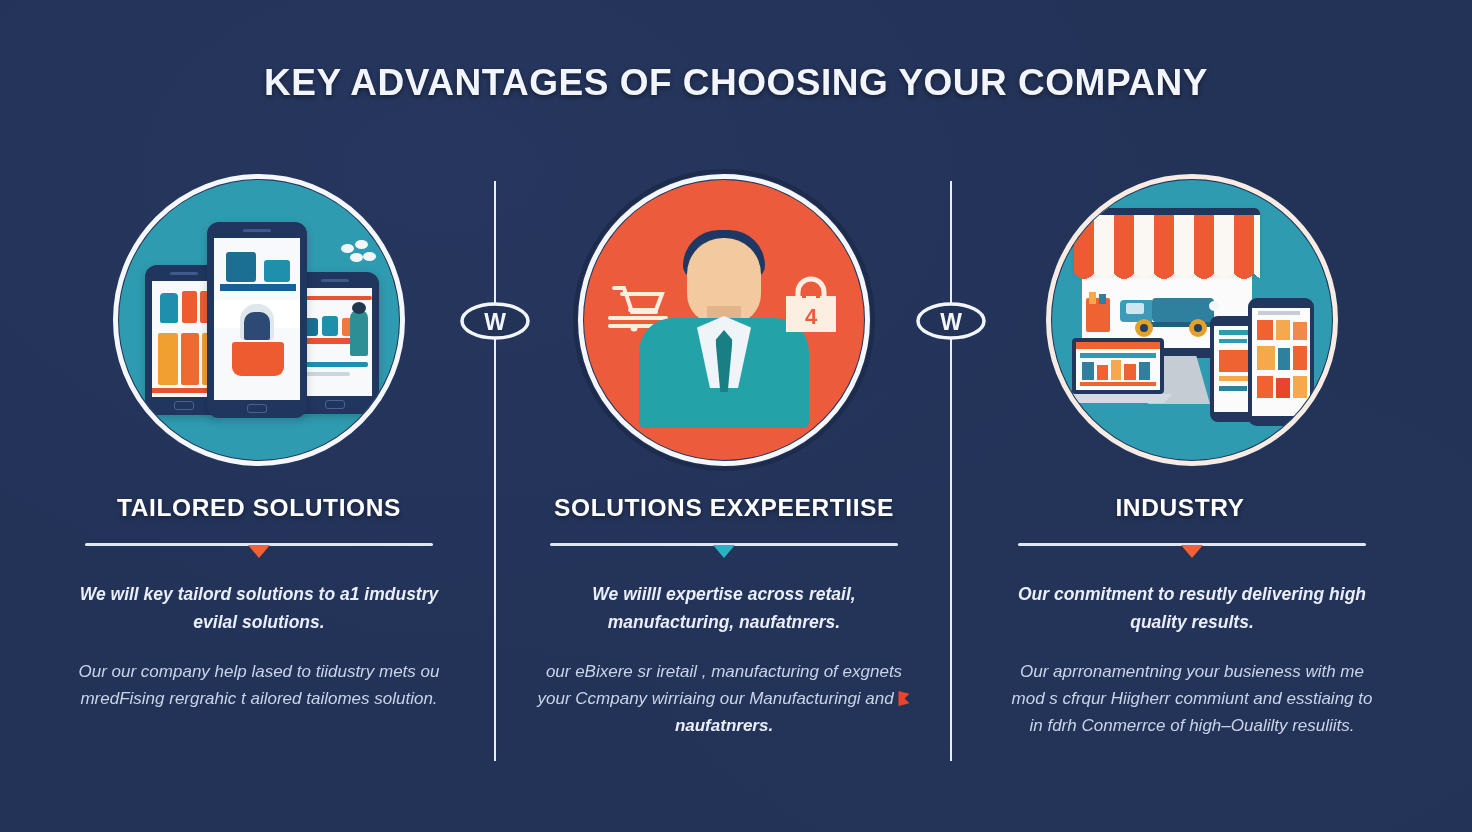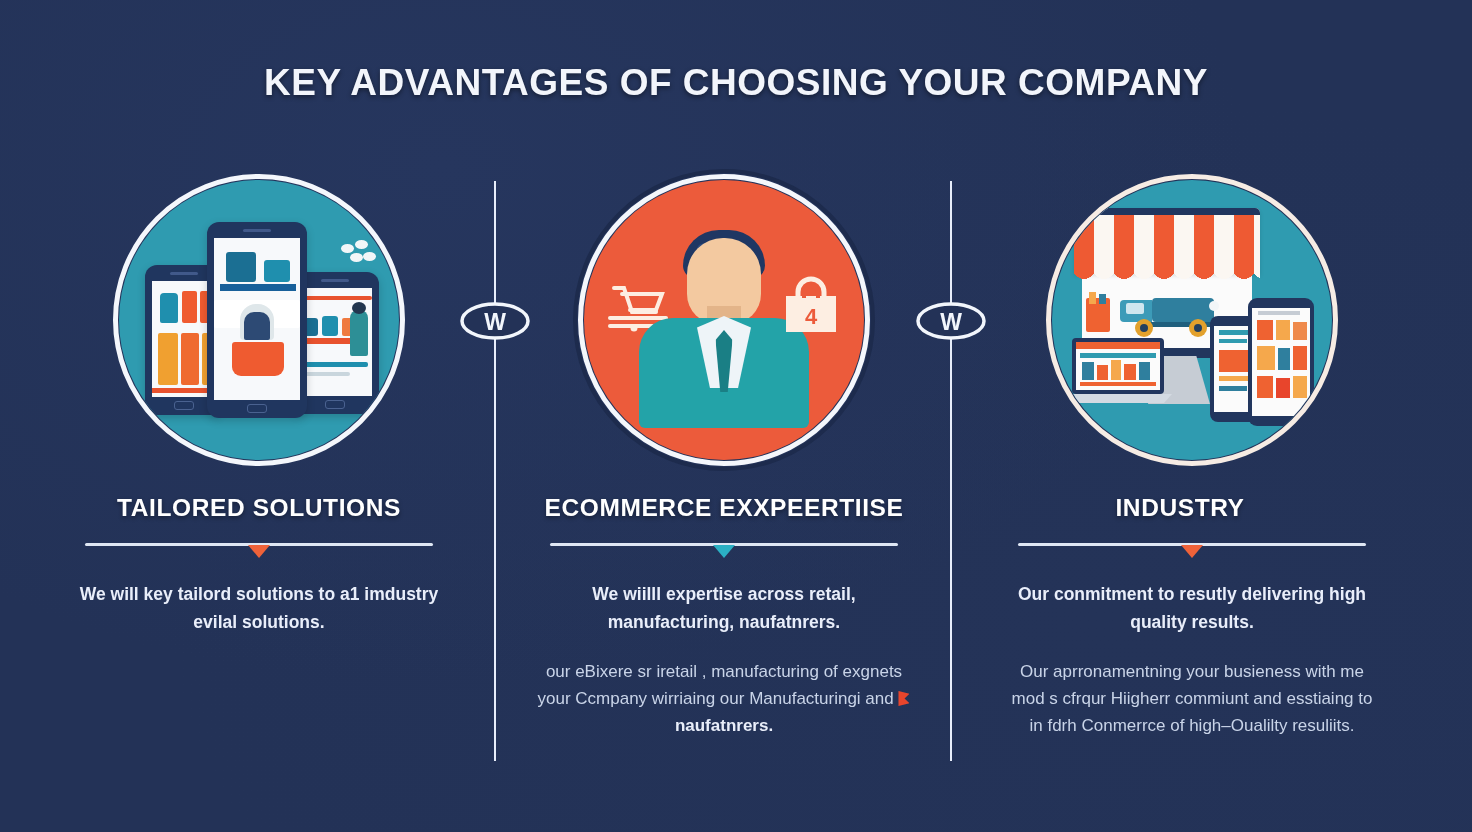--- a/index.html
+++ b/index.html
@@ -117,20 +117,21 @@
 
   
   .body-text {
     margin-top: 26px;
     text-align: center;
     color: #e9eefa;
     font-size: 17.5px;
     line-height: 28px;
     font-weight: bold;
     padding: 0 6px;
+    font-style: italic;
   }
   .body-text.secondary {
     margin-top: 22px;
     font-weight: normal;
     color: #c9d4e8;
     font-size: 17px;
     line-height: 27px;
   }
   .body-text p { margin: 0; }
   .inline-mark {
@@ -444,20 +445,23 @@
 
     <div class="rule-wrap">
       <div class="rule"></div>
       <div class="marker"></div>
     </div>
 
     <div class="body-text">
       <p>We will key tailord solutions to a1 imdustry evilal solutions.</p>
     </div>
 
+    <div class="body-text secondary">
+      <p>Our our company help lased to tiidustry mets ou mredFising rergrahic t ailored tailomes solution.</p>
+    </div>
   </div>
 
   <div class="col col-2">
 
     <div class="circle-wrap">
       <div class="circle orange-bg">
 
         <div class="mini-icon cart">
           <svg viewBox="0 0 62 60" width="62" height="60">
             <g fill="none" stroke="#fdeee2" stroke-width="4" stroke-linecap="round">
@@ -484,21 +488,21 @@
             <path d="M18 22 v-6 a13 13 0 0 1 26 0 v6" fill="none" stroke="#fdeee2" stroke-width="5"></path>
             <path d="M24 22 v-5 a7 7 0 0 1 14 0 v5" fill="none" stroke="#ec5b3b" stroke-width="4"></path>
             <text x="31" y="48" font-family="Liberation Sans, sans-serif" font-size="22" font-weight="bold" fill="#ec5b3b" text-anchor="middle">4</text>
           </svg>
         </div>
       </div>
       <div class="ring"></div>
       <div class="ring dark-out"></div>
     </div>
 
-    <div class="heading">ECOMMERCE EXXPEERTIISE</div>
+    <div class="heading">SOLUTIONS EXXPEERTIISE</div>
 
     <div class="rule-wrap">
       <div class="rule"></div>
       <div class="marker teal"></div>
     </div>
 
     <div class="body-text">
       <p>We wiilll expertise across retail, manufacturing, naufatnrers.</p>
     </div>
 

